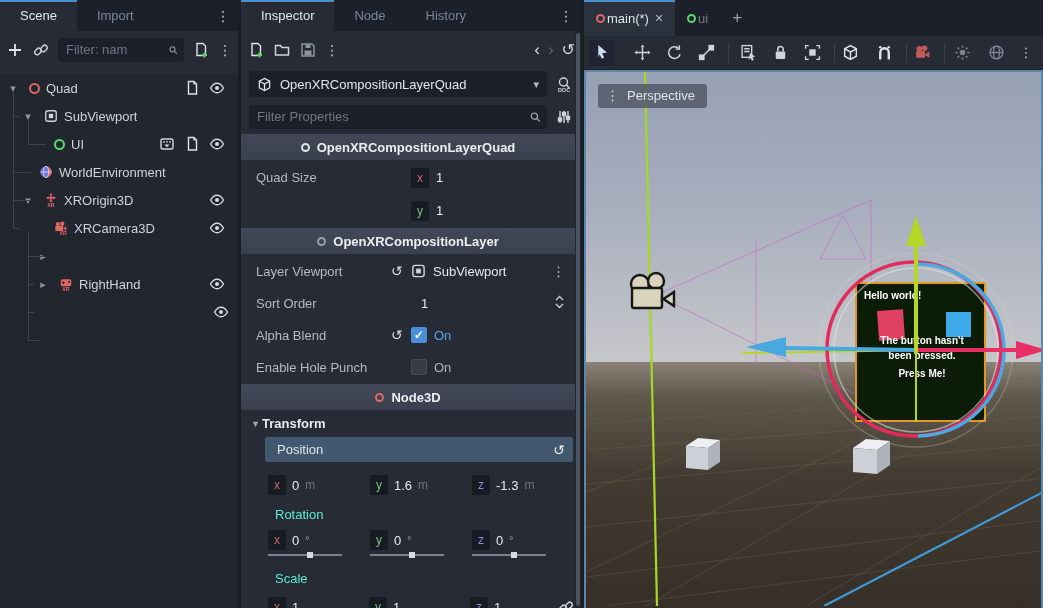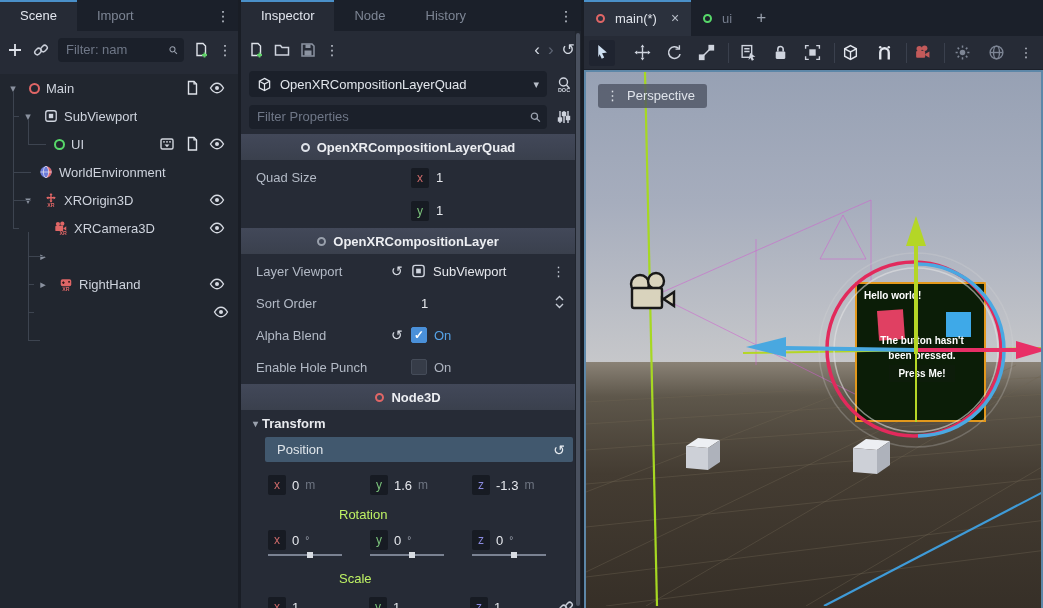--- a/index.html
+++ b/index.html
@@ -43,37 +43,37 @@
   .cat { height:26px; margin:1px 0; background:linear-gradient(#424859,#3a404d); display:flex; align-items:center; justify-content:center; gap:7px; color:#eceef2; font-weight:bold; }
   .prow { height:33px; display:flex; align-items:center; padding-left:15px; }
   .plabel { width:135px; color:#b3bac6; flex:none; white-space:nowrap; overflow:hidden; }
   .rvt { width:20px; color:#d8dce4; font-size:14px; flex:none; text-align:left; }
   .pval { display:flex; align-items:center; gap:7px; flex:1; color:#e6e8ed; }
   .axis { width:18px; height:20px; background:#171b23; border-radius:2px; display:inline-flex; align-items:center; justify-content:center; font-size:12px; flex:none; }
   .ax-x { color:#cd6a6a; } .ax-y { color:#7bc27b; } .ax-z { color:#8a8ade; }
   .unit { color:#6e7582; font-size:12px; }
   .deg { color:#9aa1ad; font-size:10px; vertical-align:top; }
   .grouphdr { height:24px; display:flex; align-items:center; gap:4px; padding-left:12px; color:#e8eaee; font-weight:bold; }
-  .subhdr { height:24px; display:flex; align-items:center; padding-left:50px; color:#bef264;margin-left:48px; }
+  .subhdr { height:24px; display:flex; align-items:center; padding-left:34px; color:#5eead4; }
   .posbar { height:25px; margin:2px 2px 6px 24px; background:#41586e; border-radius:2px; display:flex; align-items:center; padding:0 8px 0 12px; color:#dfe5ea; }
   .vecrow { height:34px; display:flex; align-items:center; padding-left:27px; }
   .veccell { width:102px; display:flex; align-items:center; gap:6px; color:#e6e8ed; position:relative; }
   .slider { position:absolute; left:0; top:24px; width:74px; height:2px; background:#7a8292; }
   .slider .knob { position:absolute; top:-2px; left:53%; width:6px; height:6px; background:#d8dce2; }
   .checkbox { width:16px; height:16px; border-radius:2px; background:#363c48; border:1px solid #454c59; display:inline-flex; align-items:center; justify-content:center; flex:none; }
   .checkbox.on { background:#4a90d9; border-color:#4a90d9; color:#fff; font-size:12px; font-weight:bold; }
   .on-blue { color:#55a3e8; }
   .spin { margin-left:auto; margin-right:10px; color:#c6ccd6; }
   #insp-scroll { position:absolute; right:0; top:31px; bottom:0; width:6px; background:#20252e; }
   #insp-scroll .thumb { position:absolute; top:2px; bottom:2px; left:1px; width:4px; border-radius:2px; background:#4a515f; }
 
   
   #viewport { flex:1; display:flex; flex-direction:column; }
   #vp-tabs { height:36px; background:#1b202a; display:flex; align-items:stretch; }
-  .vtab { padding:0 12px; display:flex; align-items:center; gap:10px; color:#747c8c; position:relative;justify-content:center; }
+  .vtab { padding:0 12px; display:flex; align-items:center; gap:2px; color:#747c8c; position:relative;justify-content:center; }
   .vtab.active { background:#2b313d; color:#dfe3ea; }
   .vtab.active::before { content:""; position:absolute; left:0; top:0; right:0; height:2px; background:#4a90c9; }
   .vtab .x { color:#b8bec8; font-size:14px; margin-left:4px; }
   .plus-tab { padding:0 12px; display:flex; align-items:center; color:#9aa1ae; font-size:17px; }
   #vp-toolbar { height:34px; background:#262b36; position:relative; border-bottom:1px solid #1b202a; }
   .vtb { position:absolute; top:50%; transform:translate(-50%,-50%); display:flex; align-items:center; justify-content:center; width:26px; height:26px; border-radius:3px; }
   .vtb svg { width:17px; height:17px; }
   .vtb.active { background:#1f2430; }
   .vsep { position:absolute; top:7px; width:1px; height:20px; background:#3a404d; }
   #vp-canvas { position:relative; flex:1; border:2px solid #5d87a8; border-bottom:none; overflow:hidden; }
@@ -140,21 +140,21 @@
       <div class="guide" style="left:28px;top:158px;width:1px;height:108px"></div>
       <div class="guide" style="left:28px;top:182px;width:16px;height:1px"></div>
       <div class="guide" style="left:28px;top:210px;width:6px;height:1px"></div>
       <div class="guide" style="left:28px;top:238px;width:6px;height:1px"></div>
       <div class="guide" style="left:28px;top:266px;width:12px;height:1px"></div>
 
       <div class="trow" style="padding-left:6px">
         <span class="chev">▾</span>
         <div class="rowbody">
             <span class="circ"></span>
-          <span class="tlabel">Main</span>
+          <span class="tlabel">Quad</span>
           <span class="rico">
             <span class="ic">
                 <svg viewBox="0 0 16 16">
                   <path d="M4.5 1.5h5.5l2.5 2.5v10h-8z" fill="none" stroke="#dfe3ea" stroke-width="1.4"></path>
                   <path d="M10 1.5V4h2.5" fill="none" stroke="#dfe3ea" stroke-width="1.2"></path>
                 </svg>
               </span>
             <span class="ic">
                 <svg viewBox="0 0 16 16">
                   <path d="M1.5 8c2-3.4 4-4.8 6.5-4.8S12.5 4.6 14.5 8c-2 3.4-4 4.8-6.5 4.8S3.5 11.4 1.5 8z" fill="none" stroke="#d6dae2" stroke-width="1.4"></path>

